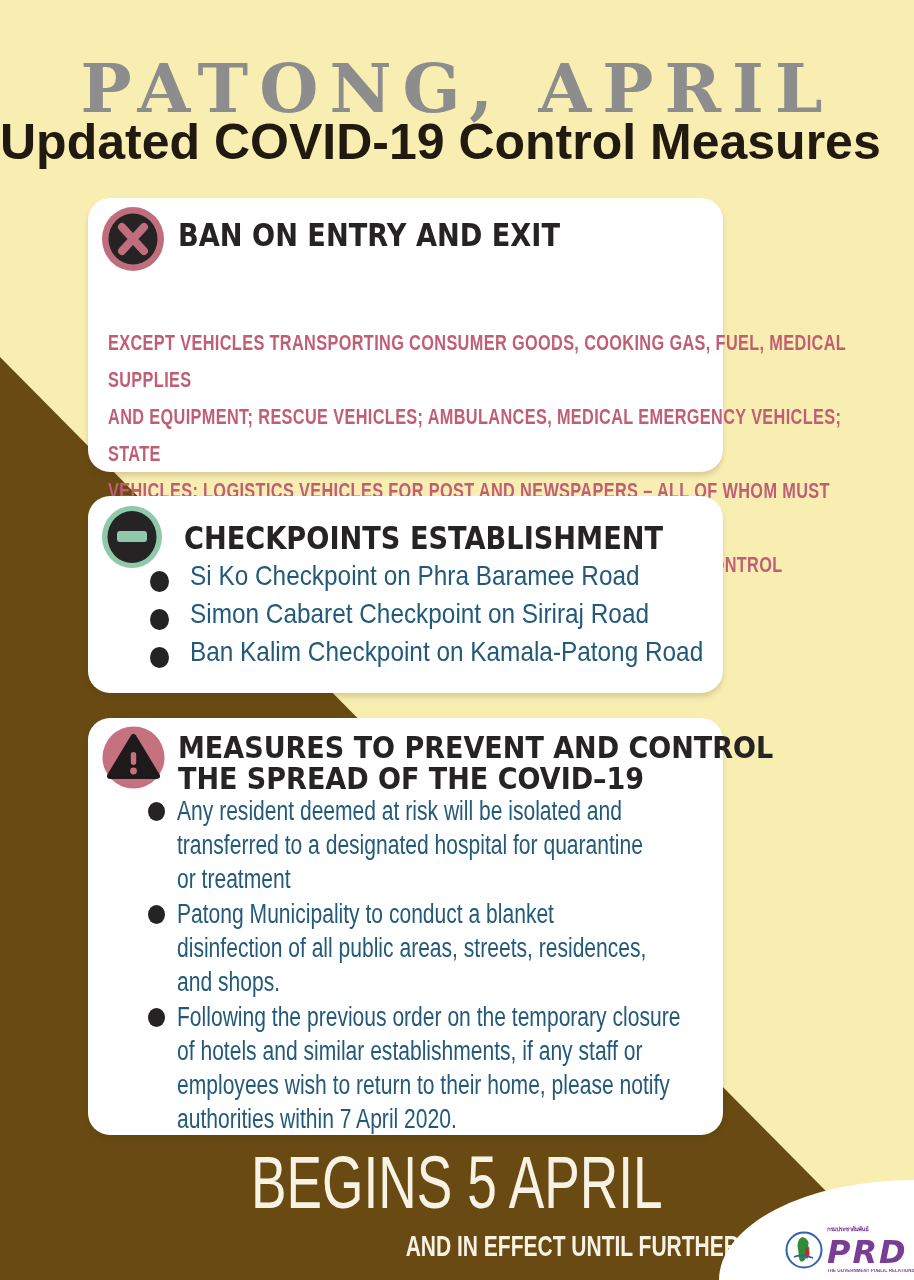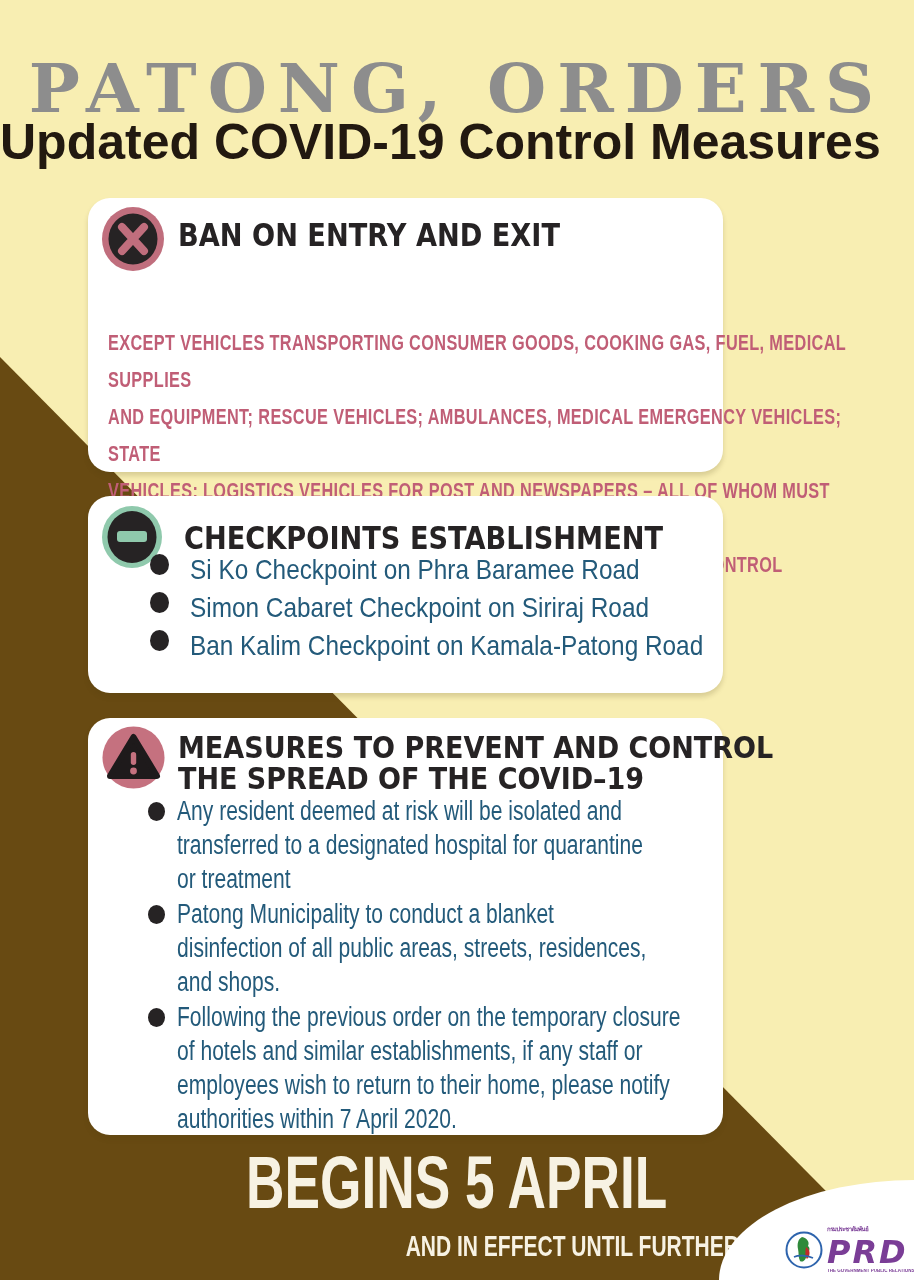--- a/index.html
+++ b/index.html
@@ -44,33 +44,33 @@
   .sub-blue{position:absolute;left:90px;top:72px;color:var(--blue);
     font-weight:bold;font-size:28px}
   .sub-blue > span{display:inline-block;transform:scaleX(.72);transform-origin:0 0;white-space:pre;
     letter-spacing:1px}
 
   .pink-body{position:absolute;left:20px;top:126px;width:1000px;color:var(--pinktext);
     font-weight:bold;font-size:22px;line-height:37px;white-space:pre-line;
     transform:scaleX(.74);transform-origin:0 0;letter-spacing:.5px}
 
   .cp-list{position:absolute;left:62px;top:58px}
-  .cp-item{display:flex;align-items:flex-start;height:38px}
+  .cp-item{display:flex;align-items:flex-end;height:38px}
   .cp-dot{width:19px;height:21px;border-radius:50%;background:var(--black);margin-right:21px;flex:none}
   .cp-text{color:var(--blue);font-size:28px;white-space:nowrap;
     transform:scaleX(.87);transform-origin:0 50%;display:inline-block}
 
   .m-list{position:absolute;left:60px;top:76px}
   .m-item{display:flex;margin-bottom:1px}
   .m-dot{width:17px;height:19px;border-radius:50%;background:var(--black);margin:8px 12px 0 0;flex:none}
   .m-text{color:var(--blue);font-size:27px;line-height:34px;white-space:pre-line;width:800px;
     transform:scaleX(.78);transform-origin:0 0}
 
   .begins{position:absolute;top:1138px;left:0;width:914px;text-align:center;
-    color:var(--cream2);font-weight:bold;font-size:74px;line-height:90px;white-space:nowrap}
+    color:var(--cream2);font-weight:normal;font-size:74px;line-height:90px;white-space:nowrap}
   .begins > span{display:inline-block;transform:scaleX(.72);transform-origin:50% 50%}
   .notice{position:absolute;top:1230px;left:0;width:914px;text-align:right;
     color:var(--cream2);font-weight:bold;font-size:30px;line-height:32px;white-space:nowrap}
   .notice > span{display:inline-block;transform:scaleX(.7);transform-origin:50% 50%}
 
   .logo-blob{position:absolute;right:0;bottom:0;width:195px;height:100px;background:var(--white);
     border-top-left-radius:195px 100px}
   .logo-inner{position:absolute;left:66px;top:46px;display:flex;align-items:center}
   .emblem{width:38px;height:38px;flex:none;margin-right:4px}
   .logo-texts{display:flex;flex-direction:column;line-height:1}
@@ -81,21 +81,21 @@
   .logo-caption{font-size:4.5px;color:var(--purple);white-space:nowrap;overflow:hidden;max-width:88px;
     font-weight:bold}
 </style>
 </head>
 <body>
 
 <div class="poster">
 
   <div class="bg-brown"></div>
 
-  <div class="title">PATONG, ORDERS</div>
+  <div class="title">PATONG, APRIL</div>
   <div class="subtitle">Updated COVID-19 Control Measures</div>
 
   <section class="card card1">
     <div class="cicon">
       <svg viewBox="0 0 66 66" width="66" height="66">
         <ellipse cx="33" cy="33" rx="31" ry="32" fill="#c06e7d"></ellipse>
         <ellipse cx="33" cy="33" rx="24.5" ry="25.5" fill="#262324"></ellipse>
         <path d="M22 21 L44 45 M44 21 L22 45" stroke="#c06e7d" stroke-width="8" stroke-linecap="round"></path>
       </svg>
     </div>

